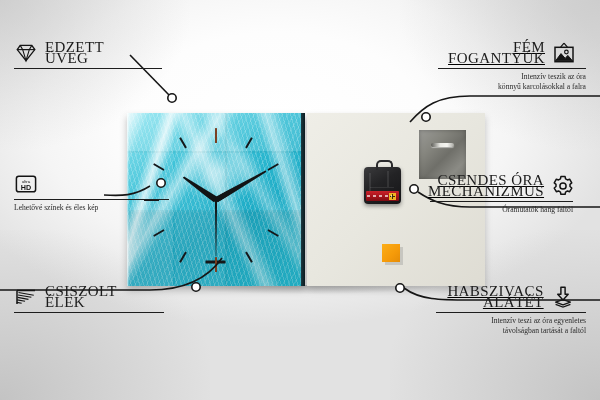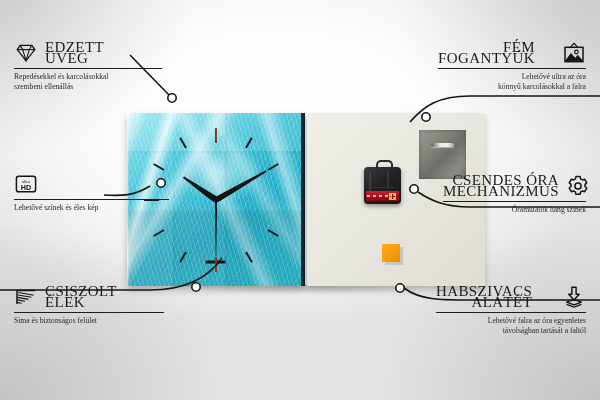--- a/index.html
+++ b/index.html
@@ -137,21 +137,21 @@
     box-shadow: 3px 3px 0 rgba(170,170,165,.5);
   }
   .shadow-ground {
     position: absolute; left: 4px; top: 172px; width: 350px; height: 12px;
     background: radial-gradient(ellipse 50% 100% at 50% 0%, rgba(90,90,90,.30), rgba(90,90,90,0) 78%);
   }
 
   
   .callout { position: absolute; }
   .co-head { display: flex; align-items: center; gap: 7px; }
-  .co-head.rightal { justify-content: space-between; }
+  .co-head.rightal { justify-content: center; text-decoration: underline; }
   .co-title {
     font-size: 15px; letter-spacing: .4px; line-height: 11.5px;
     color: #1b1b1b; text-transform: uppercase; white-space: nowrap;
     font-family: "Liberation Serif", serif;
   }
   .co-title.ra { text-align: right; }
   .rule { height: 0; border-top: 1px solid #1d1d1d; margin-top: 3px; }
   .co-sub {
     font-size: 7.6px; line-height: 9.6px; color: #2a2a2a; margin-top: 3px;
     font-family: "Liberation Serif", serif;
@@ -275,24 +275,20 @@
           <path d="M6.2 4.4 L8.7 8.6 L12 19.6 L15.3 8.6 L17.8 4.4" stroke="#141414" stroke-width="1.1" fill="none"></path>
           <path d="M8.7 8.6 H15.3" stroke="#141414" stroke-width="1" fill="none"></path>
         </svg>
       </span>
       <div>
         <div class="co-title">EDZETT</div>
         <div class="co-title">ÜVEG</div>
       </div>
     </div>
     <div class="rule"></div>
-    <div class="co-sub">
-      <div>Repedésekkel és karcolásokkal</div>
-      <div>szembeni ellenállás</div>
-    </div>
   </div>
 
   <div class="callout" style="left:14px; top:172px; width:155px;">
     <div class="co-head">
       <span class="ico">
         <svg viewBox="0 0 24 24">
           <rect x="2.4" y="4.2" width="19.2" height="15.6" rx="2.4" fill="none" stroke="#141414" stroke-width="1.5"></rect>
           <text x="12" y="11.2" font-family="Liberation Sans, sans-serif" font-size="4.4" fill="#141414" text-anchor="middle">ultra</text>
           <text x="12" y="17.6" font-family="Liberation Sans, sans-serif" font-size="7.2" font-weight="bold" fill="#141414" text-anchor="middle">HD</text>
         </svg>
@@ -311,80 +307,77 @@
           <path d="M3 5.5 L21 5.5 M3 5.5 L3 19" fill="none" stroke="#141414" stroke-width="1.5"></path>
           <path d="M4.5 7.5 L20 7.5 M4.5 10 L18 10 M4.5 12.5 L15.5 12.5 M4.5 15 L12.5 15 M4.5 17.5 L9.5 17.5" fill="none" stroke="#141414" stroke-width="1.15" transform="rotate(10 4.5 7.5)"></path>
         </svg>
       </span>
       <div>
         <div class="co-title">CSISZOLT</div>
         <div class="co-title">ÉLEK</div>
       </div>
     </div>
     <div class="rule"></div>
-    <div class="co-sub">
-      <div>Sima és biztonságos felület</div>
-    </div>
   </div>
 
   <div class="callout" style="left:438px; top:41px; width:148px;">
     <div class="co-head rightal">
       <div>
         <div class="co-title ra">FÉM</div>
         <div class="co-title ra">FOGANTYÚK</div>
       </div>
       <span class="ico">
         <svg viewBox="0 0 24 24">
           <path d="M12 2.2 L8.6 6.2 M12 2.2 L15.4 6.2" fill="none" stroke="#141414" stroke-width="1.25"></path>
           <rect x="3" y="6.3" width="18" height="14.4" fill="none" stroke="#141414" stroke-width="1.5"></rect>
           <circle cx="14.4" cy="11" r="1.8" fill="none" stroke="#141414" stroke-width="1.2"></circle>
           <path d="M3.6 19.8 L9 12.6 L13.2 17.4 L15.8 14.4 L20.4 19.8 Z" fill="#141414" stroke="#141414" stroke-width="1"></path>
         </svg>
       </span>
     </div>
     <div class="rule"></div>
     <div class="co-sub ra">
-      <div>Lehetővé ultra az óra</div>
+      <div>Intenzív teszik az óra</div>
       <div>könnyű karcolásokkal a falra</div>
     </div>
   </div>
 
-  <div class="callout" style="left:443px; top:174px; width:143px;">
+  <div class="callout" style="left:430px; top:174px; width:143px;">
     <div class="co-head rightal">
       <div>
         <div class="co-title ra">CSENDES ÓRA</div>
         <div class="co-title ra">MECHANIZMUS</div>
       </div>
       <span class="ico">
         <svg viewBox="0 0 24 24">
           <path d="M9.9 2.6 h4.2 l.45 2.25 1.9 1.1 2.2-.75 2.1 3.64 -1.75 1.5 0 2.2 1.75 1.5 -2.1 3.64 -2.2-.75 -1.9 1.1 -.45 2.25 h-4.2 l-.45-2.25 -1.9-1.1 -2.2.75 -2.1-3.64 1.75-1.5 0-2.2 -1.75-1.5 2.1-3.64 2.2.75 1.9-1.1 Z" fill="none" stroke="#141414" stroke-width="1.5" stroke-linejoin="round"></path>
           <circle cx="12" cy="12" r="3.1" fill="none" stroke="#141414" stroke-width="1.5"></circle>
         </svg>
       </span>
     </div>
     <div class="rule"></div>
     <div class="co-sub ra">
-      <div>Óramutatók hang színek</div>
+      <div>Óramutatók hang faltól</div>
     </div>
   </div>
 
   <div class="callout" style="left:436px; top:285px; width:150px;">
     <div class="co-head rightal">
       <div>
         <div class="co-title ra">HABSZIVACS</div>
         <div class="co-title ra">ALÁTÉT</div>
       </div>
       <span class="ico">
         <svg viewBox="0 0 24 24">
           <path d="M9.9 2.2 h4.2 v7.1 h3.1 L12 15 L6.7 9.3 h3.2 Z" fill="none" stroke="#141414" stroke-width="1.45" stroke-linejoin="round"></path>
           <path d="M4.6 17.1 L12 14.6 L19.4 17.1 L12 19.8 Z" fill="none" stroke="#141414" stroke-width="1.35" stroke-linejoin="round"></path>
           <path d="M4.6 19.4 L12 22 L19.4 19.4" fill="none" stroke="#141414" stroke-width="1.2"></path>
         </svg>
       </span>
     </div>
     <div class="rule"></div>
     <div class="co-sub ra">
-      <div>Lehetővé falra az óra egyenletes</div>
+      <div>Intenzív teszi az óra egyenletes</div>
       <div>távolságban tartását a faltól</div>
     </div>
   </div>
 
 </div>
 
 </body></html>

